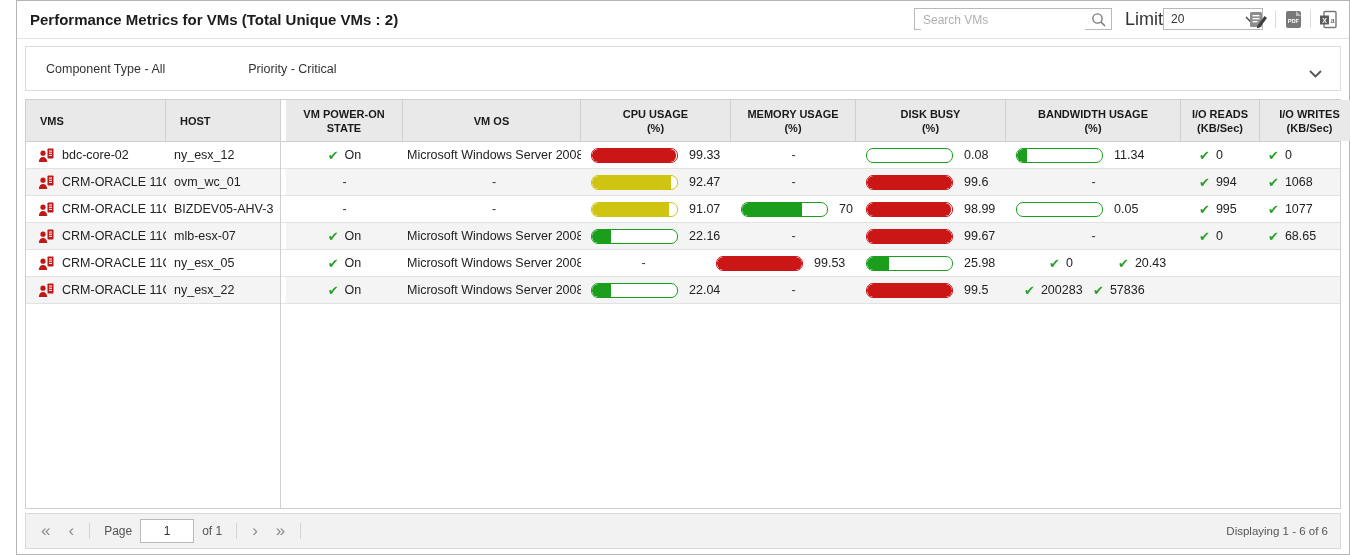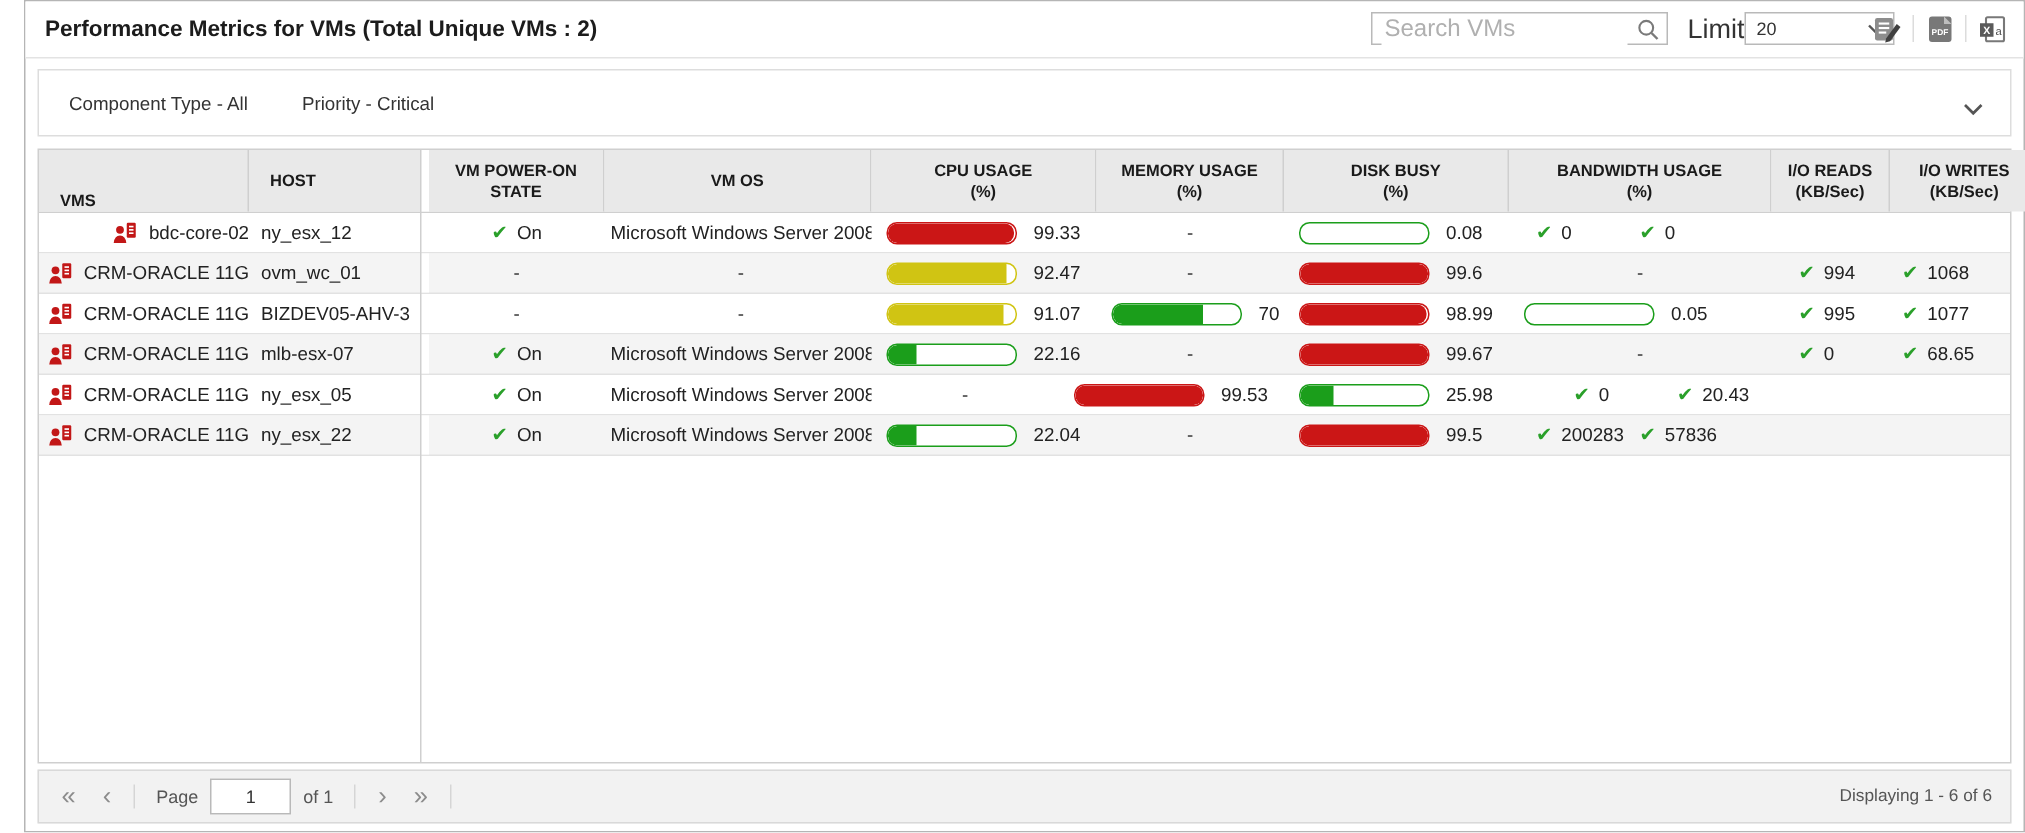--- a/index.html
+++ b/index.html
@@ -4,48 +4,48 @@
 <style>
   html,body{margin:0;padding:0;}
   body{width:1350px;height:555px;position:relative;background:#fff;
        font-family:"Liberation Sans","DejaVu Sans",sans-serif;color:#222;overflow:hidden;}
   .page{position:absolute;inset:0;border:1px solid #b5b5b5;box-sizing:border-box;background:#fff;margin-left:16px;}
 
   
   .topbar{position:absolute;left:0;top:0;right:0;height:37px;background:#fff;border-bottom:1px solid #e3e3e3;}
   .title{position:absolute;left:13px;top:0;line-height:37px;font-size:15px;font-weight:bold;color:#1c1c1c;}
   .search-box{position:absolute;left:897px;top:7px;width:198px;height:22px;border:1px solid #b9b9b9;box-sizing:border-box;background:#fff;}
-  .search-box input{position:absolute;left:6px;top:1px;width:160px;height:18px;border:none;outline:none;font-size:16px;color:#444;font-family:inherit;}
+  .search-box input{position:absolute;left:6px;top:1px;width:160px;height:18px;border:none;outline:none;font-size:12px;color:#444;font-family:inherit;}
   .search-box input::placeholder{color:#b0b0b0;}
   .search-ico{position:absolute;right:4px;top:3px;}
   .limits-label{position:absolute;left:1108px;top:0;line-height:37px;font-size:18px;color:#333;}
   .select-box{position:absolute;left:1146px;top:7px;width:100px;height:22px;border:1px solid #b9b9b9;box-sizing:border-box;background:#fff;cursor:pointer;}
   .select-box .val{position:absolute;left:7px;top:0;line-height:20px;font-size:12px;color:#333;}
   .select-box svg{position:absolute;right:6px;top:7px;}
   .tool-icons{position:absolute;right:9px;top:6px;display:flex;align-items:center;}
   .tool-icons .sep{width:1px;height:18px;background:#dcdcdc;margin:0 5px;}
   .icon-btn{width:24px;height:24px;display:flex;align-items:center;justify-content:center;cursor:pointer;}
 
   
-  .filterbar{position:absolute;left:8px;right:8px;top:45px;height:45px;border:1px solid #ddd;box-sizing:border-box;background:#fff;display:flex;align-items:center;}
+  .filterbar{position:absolute;left:8px;right:8px;top:45px;height:45px;border:1px solid #ddd;box-sizing:border-box;background:#fff;display:flex;align-items:center;gap:47px;}
   .filterbar .f-item{font-size:12.5px;color:#333;margin-left:20px;cursor:pointer;}
   .filterbar .f-item + .f-item{margin-left:36px;}
   .filterbar .chev{position:absolute;right:18px;top:17px;cursor:pointer;}
 
   
   .tablebox{position:absolute;left:8px;right:8px;top:98px;height:410px;border:1px solid #cfcfcf;box-sizing:border-box;background:#fff;}
   .freeze-divider{position:absolute;left:254px;top:0;bottom:0;width:1px;background:#cfcfcf;z-index:3;}
   .thead{display:flex;height:41px;border-bottom:1px solid #cfcfcf;}
   .pane-left{display:flex;width:254px;flex:0 0 254px;}
   .gapcol{width:6px;flex:0 0 6px;background:#fff;}
   .pane-right{display:flex;flex:1 1 auto;}
   .hc{background:#e9e9e9;border-right:1px solid #cfcfcf;box-sizing:border-box;display:flex;flex-direction:column;justify-content:center;align-items:center;font-size:11px;font-weight:bold;color:#1a1a1a;line-height:14px;cursor:pointer;text-align:center;}
   .hc.left{align-items:flex-start;padding-left:14px;}
   .hc:last-child{border-right:none;}
-  .c-vm{width:140px;flex:0 0 140px;box-sizing:border-box;justify-content:flex-end;}
+  .c-vm{width:140px;flex:0 0 140px;box-sizing:border-box;}
   .c-host{width:114px;flex:0 0 114px;box-sizing:border-box;}
   .c-power{width:117px;flex:0 0 117px;box-sizing:border-box;}
   .c-os{width:178px;flex:0 0 178px;box-sizing:border-box;text-align:right;}
   .c-cpu{width:150px;flex:0 0 150px;box-sizing:border-box;}
   .c-mem{width:125px;flex:0 0 125px;box-sizing:border-box;}
   .c-disk{width:150px;flex:0 0 150px;box-sizing:border-box;}
   .c-bw{width:175px;flex:0 0 175px;box-sizing:border-box;}
   .c-ior{width:79px;flex:0 0 79px;box-sizing:border-box;}
   .c-iow{width:99px;flex:1 1 auto;box-sizing:border-box;}
 
@@ -221,20 +221,26 @@
             </div>
             <div class="cell mcell c-mem center">
               <span class="dash">-</span>
             </div>
             <div class="cell mcell c-disk">
               <div class="bar" style="border-color: rgb(27, 158, 27);">
                 <div class="fill" style="width: 0.08%; background: rgb(27, 158, 27);"></div>
               </div>
               <span class="mval">0.08</span>
             </div>
+            <div class="cell mcell c-bw">
+              <div class="bar" style="border-color: rgb(27, 158, 27);">
+                <div class="fill" style="width: 11.34%; background: rgb(27, 158, 27);"></div>
+              </div>
+              <span class="mval">11.34</span>
+            </div>
             <div class="cell iocell c-ior">
               <span class="check" style="color: rgb(42, 160, 42);">✔</span>
               <span>0</span>
             </div>
             <div class="cell iocell w c-iow">
               <span class="check" style="color: rgb(42, 160, 42);">✔</span>
               <span>0</span>
             </div>
           </div>
         </div>

